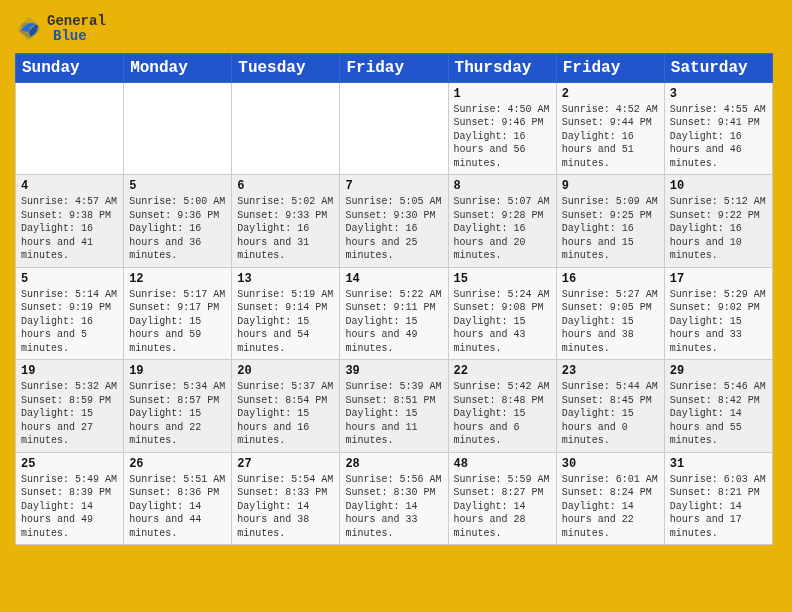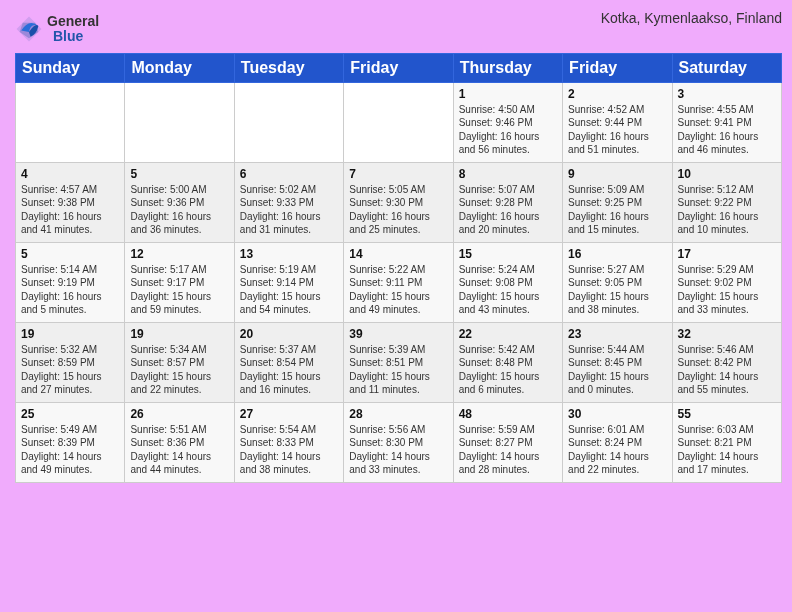--- a/index.html
+++ b/index.html
@@ -6,22 +6,23 @@
     body {
       font-family: Arial, sans-serif;
       background: #fff;
       width: 792px;
       min-height: 612px;
       overflow: hidden;
     }
     .page {
       width: 792px;
       min-height: 612px;
-      background: #f0abfc;
-      padding: 10px 10px 10px 15px;
+      background: #eab308;
+      padding: 10px 19px 10px 15px;
+      font-family: Liberation Mono, monospace;
     }
     .header {
       display: flex;
       justify-content: space-between;
       align-items: flex-start;
       margin-bottom: 8px;
     }
     .logo {
       display: flex;
       align-items: center;
@@ -109,21 +110,20 @@
         <polygon points="10,10 26,10 30,22 18,30 6,22" fill="#2255aa" opacity="0.3"></polygon>
         <path d="M8,20 Q18,4 30,14 Q20,10 18,22 Z" fill="#2a6dd9"></path>
         <path d="M18,22 Q26,10 30,14 Q28,24 20,28 Z" fill="#1a4faa"></path>
       </svg>
       <div class="logo-text">
         <span class="general">General</span>
         <span class="blue">Blue</span>
       </div>
     </div>
     <div class="title-block">
-      <div class="location">Kotka, Kymenlaakso, Finland</div>
     </div>
   </div>
 
   <table class="calendar">
     <thead>
       <tr>
         <th>Sunday</th>
         <th>Monday</th>
         <th>Tuesday</th>
         <th>Friday</th>
@@ -230,21 +230,21 @@
           </td>
           <td>
             <div class="day-num">22</div>
             <div class="day-info">Sunrise: 5:42 AM<br>Sunset: 8:48 PM<br>Daylight: 15 hours and 6 minutes.</div>
           </td>
           <td>
             <div class="day-num">23</div>
             <div class="day-info">Sunrise: 5:44 AM<br>Sunset: 8:45 PM<br>Daylight: 15 hours and 0 minutes.</div>
           </td>
           <td>
-            <div class="day-num">32</div>
+            <div class="day-num">29</div>
             <div class="day-info">Sunrise: 5:46 AM<br>Sunset: 8:42 PM<br>Daylight: 14 hours and 55 minutes.</div>
           </td>
         </tr>
         <tr>
           <td>
             <div class="day-num">25</div>
             <div class="day-info">Sunrise: 5:49 AM<br>Sunset: 8:39 PM<br>Daylight: 14 hours and 49 minutes.</div>
           </td>
           <td>
             <div class="day-num">26</div>
@@ -260,19 +260,19 @@
           </td>
           <td>
             <div class="day-num">48</div>
             <div class="day-info">Sunrise: 5:59 AM<br>Sunset: 8:27 PM<br>Daylight: 14 hours and 28 minutes.</div>
           </td>
           <td>
             <div class="day-num">30</div>
             <div class="day-info">Sunrise: 6:01 AM<br>Sunset: 8:24 PM<br>Daylight: 14 hours and 22 minutes.</div>
           </td>
           <td>
-            <div class="day-num">55</div>
+            <div class="day-num">31</div>
             <div class="day-info">Sunrise: 6:03 AM<br>Sunset: 8:21 PM<br>Daylight: 14 hours and 17 minutes.</div>
           </td>
         </tr>
       </tbody>
   </table>
 </div>
 
 </body></html>

